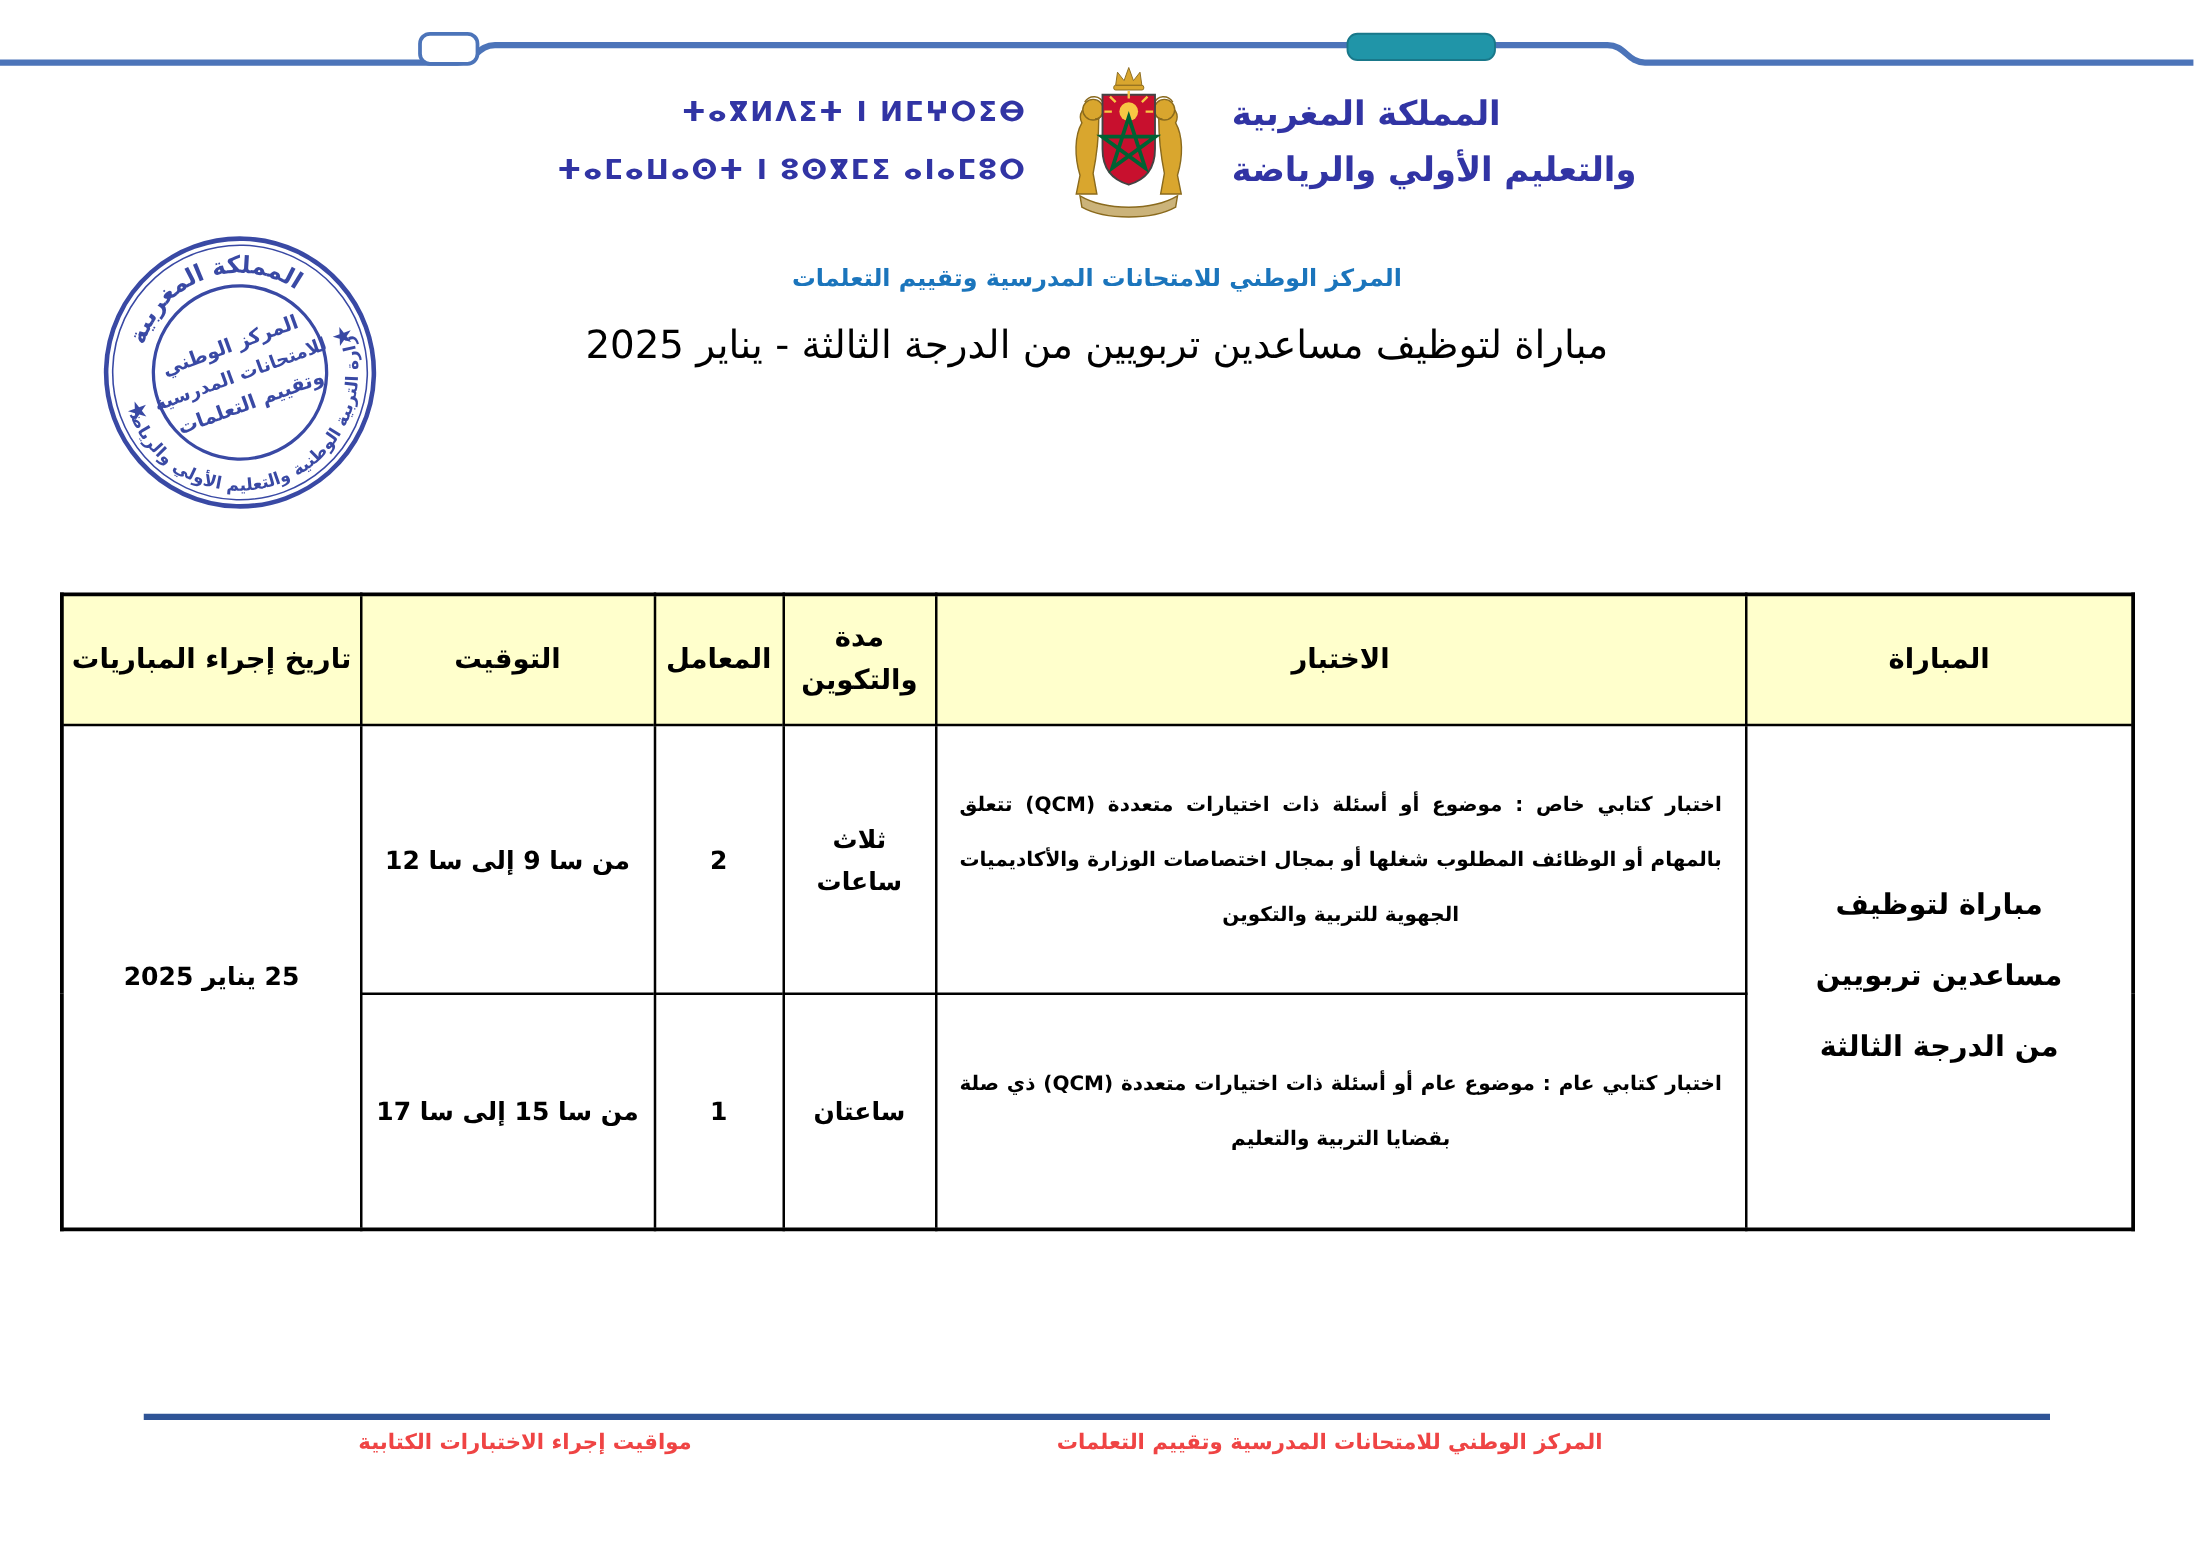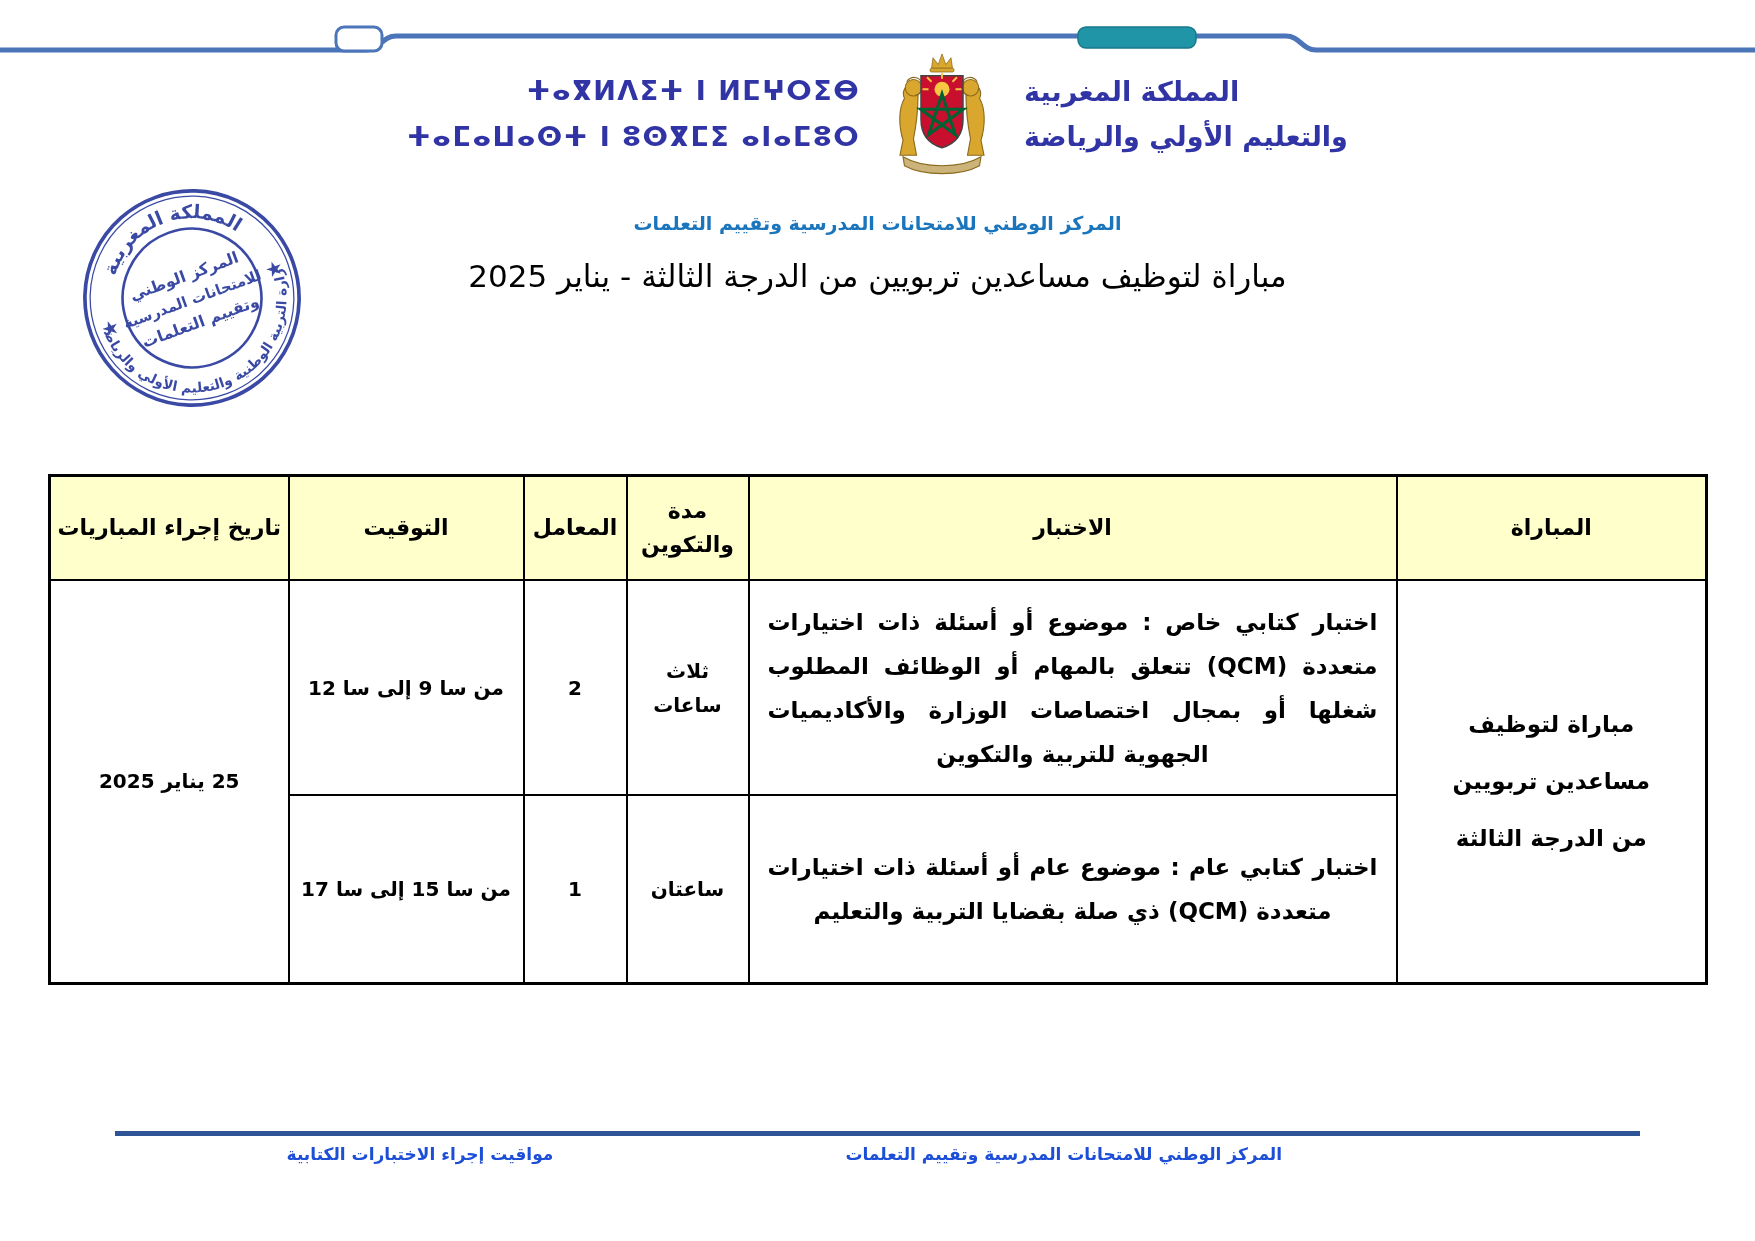--- a/index.html
+++ b/index.html
@@ -8,21 +8,21 @@
     font-family:"DejaVu Sans",sans-serif;
   }
   
   .top-decor{position:absolute;left:0;top:0;width:1755px;height:70px;}
   
   .header-row{
     position:absolute;left:0;top:48px;width:100%;
     display:flex;justify-content:center;align-items:center;gap:22px;direction:ltr;
   }
   .tifinagh-block{
-    text-align:right;color:#3134a4;font-weight:bold;font-size:27px;line-height:46px;
+    text-align:right;color:#3134a4;font-weight:bold;font-size:22px;line-height:46px;
     letter-spacing:1.5px;white-space:nowrap;
   }
   .arabic-block{
     direction:rtl;text-align:left;color:#3134a4;font-weight:bold;font-size:27px;line-height:45px;
     white-space:nowrap;
   }
   .emblem{width:120px;height:132px;flex:0 0 auto;}
   
   .stamp{position:absolute;left:66px;top:172px;width:252px;height:252px;opacity:.93;}
   .stamp text{fill:#2b3c9e;font-family:"DejaVu Sans",sans-serif;font-weight:bold;}
@@ -44,31 +44,31 @@
   table.sched{
     border-collapse:collapse;table-layout:fixed;width:1657px;direction:rtl;
     font-family:"DejaVu Sans",sans-serif;color:#000;
   }
   table.sched{border:3px solid #000;}
   .sched th,.sched td{border:2px solid #000;font-weight:bold;vertical-align:middle;}
   .sched th{background:#ffffcc;font-size:22px;height:98px;text-align:center;padding:2px 6px;line-height:34px;}
   .row1{height:215px;}
   .row2{height:188px;}
   .cell-test{
-    font-size:23px;line-height:44px;text-align:justify;text-align-last:center;
+    font-size:16px;line-height:44px;text-align:justify;text-align-last:center;
     padding:4px 18px;
     border-radius:11px;
   }
   .cell-center{text-align:center;font-size:20px;padding:2px 6px;line-height:34px;}
   .cell-comp{text-align:center;font-size:23px;line-height:57px;padding:16px 34px;}
   .cell-date{text-align:center;font-size:20px;}
   
   .footer-line{position:absolute;left:115px;top:1131px;width:1525px;height:5px;background:#2f5496;}
   .footer-text{
-    position:absolute;top:1144px;color:#1d4ed8;font-weight:bold;font-size:17px;
+    position:absolute;top:1144px;color:#ef4444;font-weight:bold;font-size:17px;
     text-align:center;direction:rtl;white-space:nowrap;
   }
   .footer-right{left:882px;width:400px;}
   .footer-left{left:220px;width:400px;}
 </style>
 </head>
 <body>
 
 <div class="page">
 

